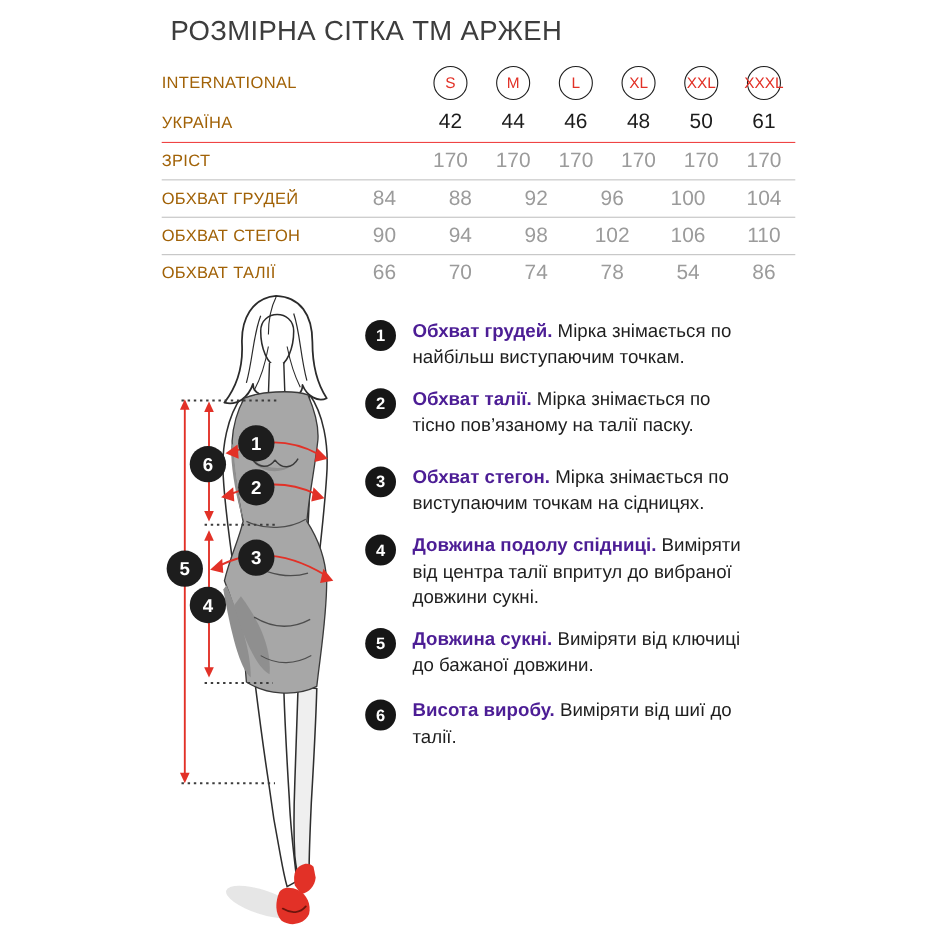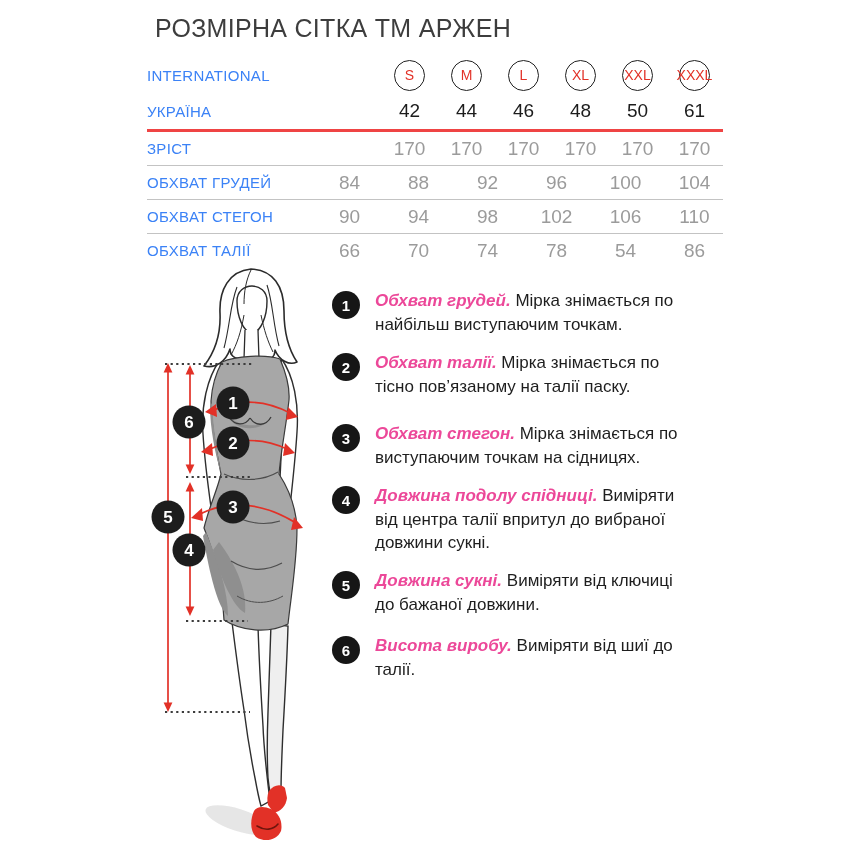--- a/index.html
+++ b/index.html
@@ -6,25 +6,25 @@
   .page{position:relative;width:850px;height:850px;background:#fff;overflow:hidden;
         font-family:"Liberation Sans","DejaVu Sans",sans-serif;color:#2b2b2b;}
 
   
   .title{position:absolute;left:155px;top:14px;margin:0;font-size:25px;font-weight:500;
          color:#3d3d3d;letter-spacing:.3px;white-space:nowrap;text-align:right;}
 
   
   .size-table{position:absolute;left:147px;top:57px;width:576px;}
   .trow{display:flex;align-items:center;}
-  .trow .tlabel{flex:1;font-size:15px;color:#3b82f6;letter-spacing:.3px;}
+  .trow .tlabel{flex:1;font-size:15px;color:#a16207;letter-spacing:.3px;}
   .trow .tval{width:57px;text-align:center;display:flex;justify-content:center;align-items:center;}
   .hdr .trow{height:36px;}
   .hdr .trow.row-plain .tval{font-size:19px;color:#1c1c1c;text-align:right;}
-  .tbody{border-top:3px solid #ef4444;}
+  .tbody{border-top:1px solid #ef4444;}
   .tbody .trow{height:33px;}
   .tbody .trow + .trow{border-top:1px solid #c3c3c3;gap:12px;}
   .tbody .tval{font-size:19px;color:#9b9b9b;}
   .size-circle{width:29px;height:29px;border:1.5px solid #1f1f1f;border-radius:50%;
                display:flex;align-items:center;justify-content:center;
                color:#e23127;font-size:14px;line-height:1;white-space:nowrap;flex-shrink:0;}
 
   
   .figure{position:absolute;left:140px;top:260px;}
 
@@ -33,21 +33,21 @@
   .legend-item:nth-of-type(1){top:289px;}
   .legend-item:nth-of-type(2){top:351px;}
   .legend-item:nth-of-type(3){top:422px;}
   .legend-item:nth-of-type(4){top:484px;}
   .legend-item:nth-of-type(5){top:569px;}
   .legend-item:nth-of-type(6){top:634px;}
   .lnum{width:28px;height:28px;border-radius:50%;background:#161616;color:#fff;
         font-size:15px;font-weight:bold;display:flex;align-items:center;justify-content:center;
         flex-shrink:0;margin-right:15px;margin-top:2px;}
   .ltext{width:307px;font-size:17px;line-height:23.5px;color:#1e1e1e;}
-  .ltext b{color:#ec4899;font-style:italic;}
+  .ltext b{color:#4c1d95;}
 </style>
 </head>
 <body>
 
 <div class="page">
 
   <h1 class="title">РОЗМІРНА СІТКА ТМ АРЖЕН</h1>
 
   <div class="size-table" id="sizeTable">
     <div class="hdr" id="tblHdr">

